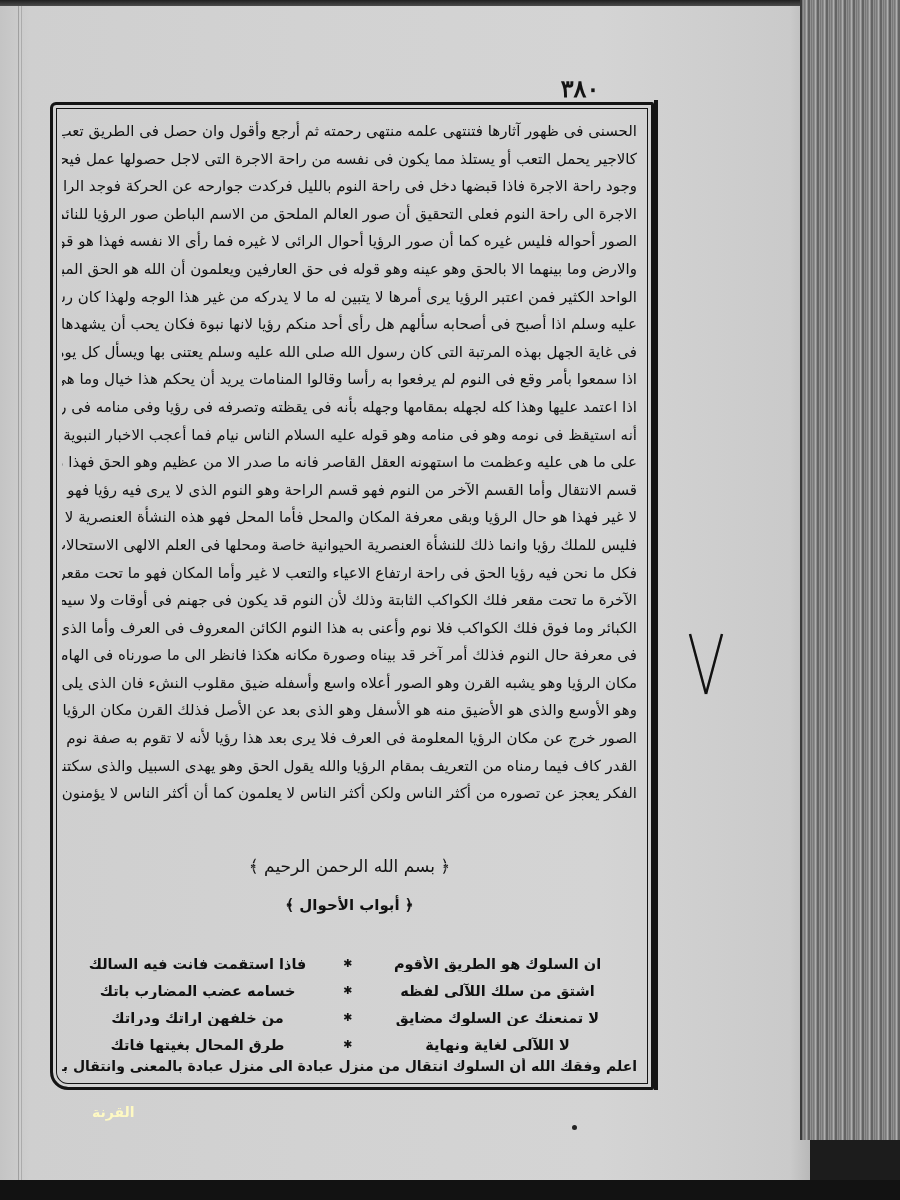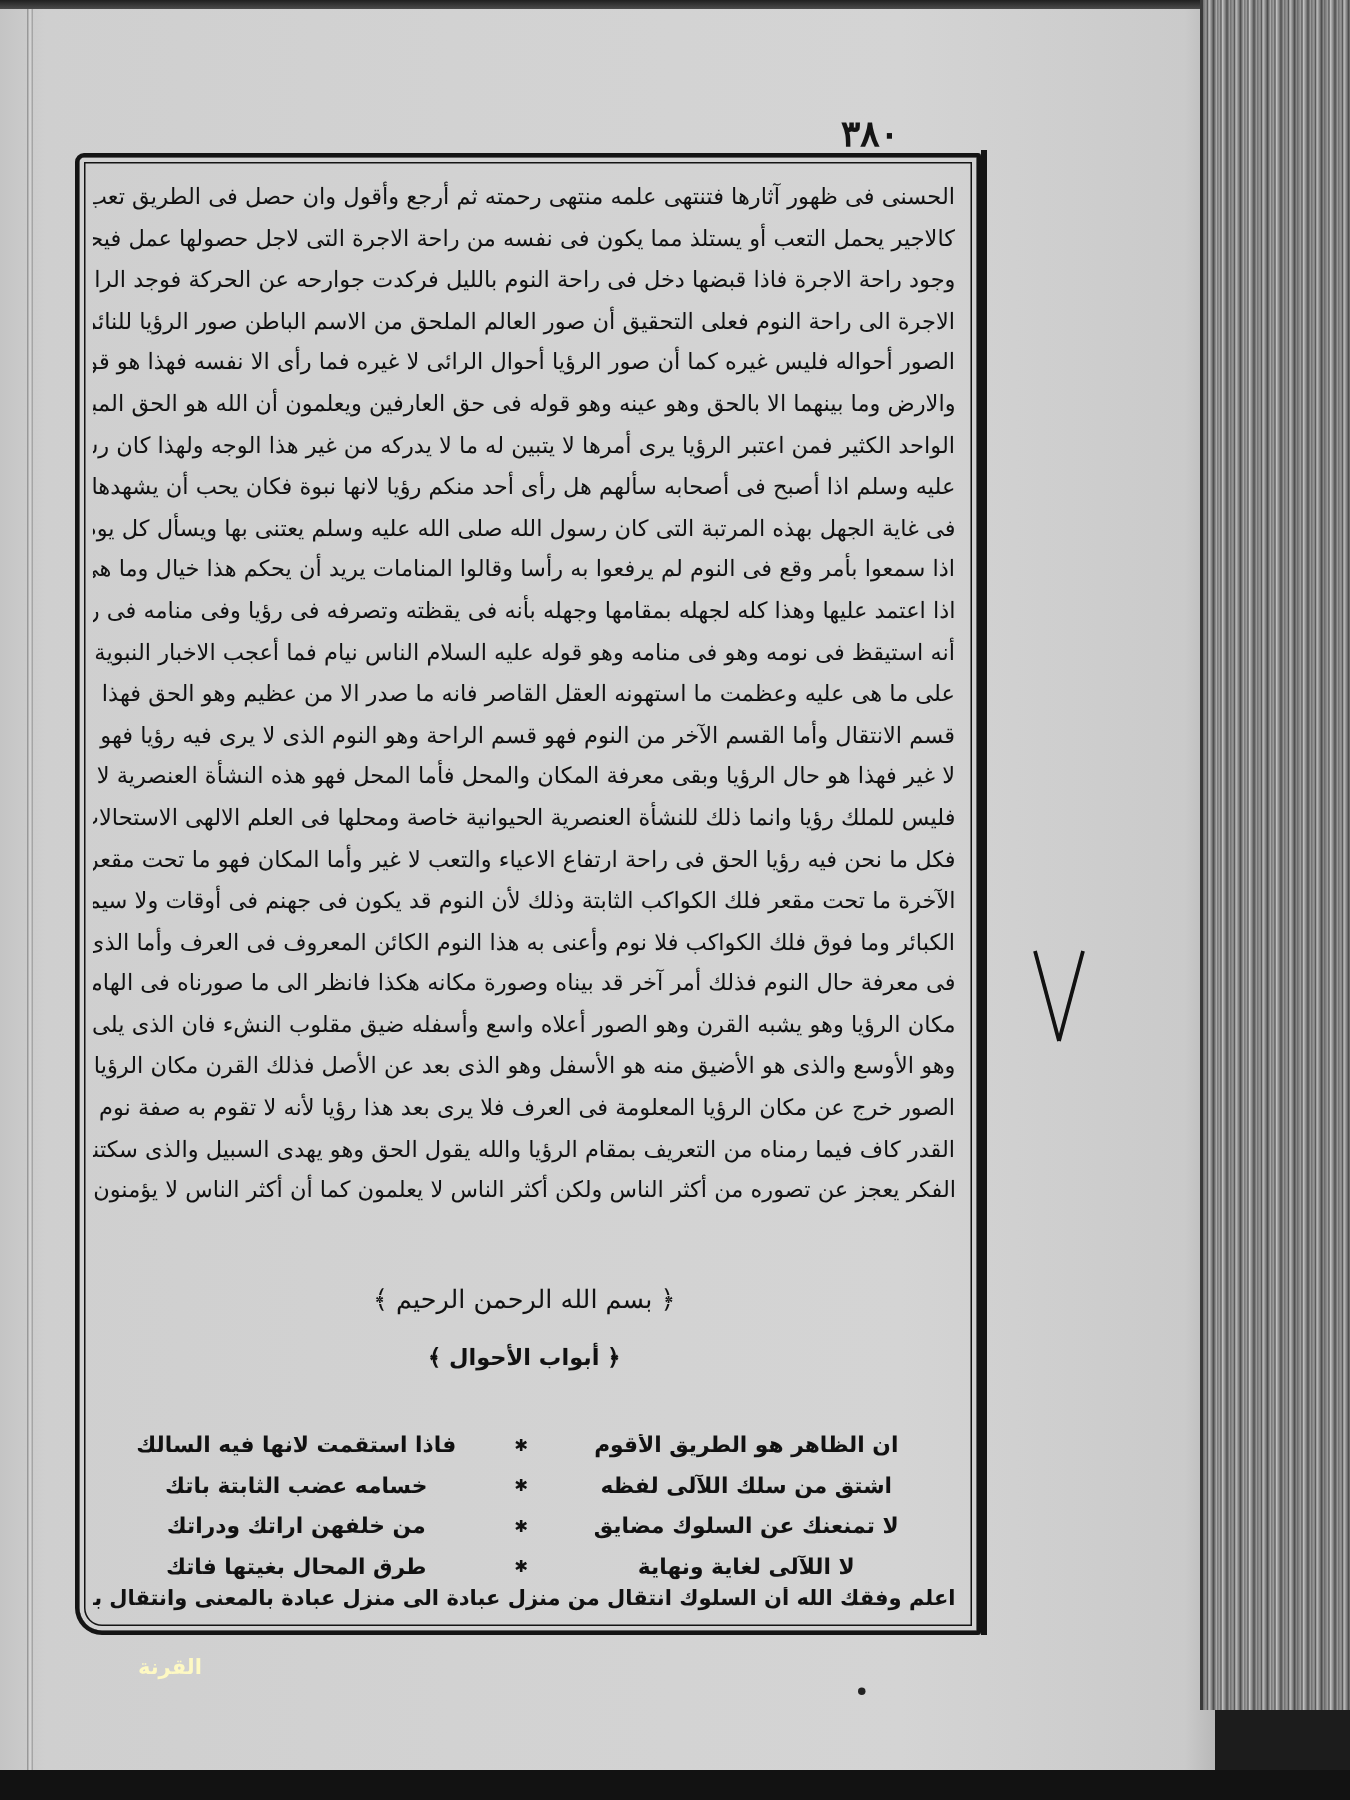--- a/index.html
+++ b/index.html
@@ -127,28 +127,28 @@
     <span class="line">الصور خرج عن مكان الرؤيا المعلومة فى العرف فلا يرى بعد هذا رؤيا لأنه لا تقوم به صفة نوم فهو فى راحة الأبد وهذا</span>
     <span class="line">القدر كاف فيما رمناه من التعريف بمقام الرؤيا والله يقول الحق وهو يهدى السبيل والذى سكتنا عنه عظيم لأن</span>
     <span class="line">الفكر يعجز عن تصوره من أكثر الناس ولكن أكثر الناس لا يعلمون كما أن أكثر الناس لا يؤمنون والى</span>
   </div>
 
   <div class="basmala">﴿ بسم الله الرحمن الرحيم ﴾</div>
   <div class="heading h1">﴿ أبواب الأحوال ﴾</div>
 
   <div class="verses">
     <div class="verse">
-      <span class="hemi">ان الظاهر هو الطريق الأقوم</span>
+      <span class="hemi">ان السلوك هو الطريق الأقوم</span>
       <span class="star">✱</span>
-      <span class="hemi">فاذا استقمت لانها فيه السالك</span>
+      <span class="hemi">فاذا استقمت فانت فيه السالك</span>
     </div>
     <div class="verse">
       <span class="hemi">اشتق من سلك اللآلى لفظه</span>
       <span class="star">✱</span>
-      <span class="hemi">خسامه عضب الثابتة باتك</span>
+      <span class="hemi">خسامه عضب المضارب باتك</span>
     </div>
     <div class="verse">
       <span class="hemi">لا تمنعنك عن السلوك مضايق</span>
       <span class="star">✱</span>
       <span class="hemi">من خلفهن اراتك ودراتك</span>
     </div>
     <div class="verse">
       <span class="hemi">لا اللآلى لغاية ونهاية</span>
       <span class="star">✱</span>
       <span class="hemi">طرق المحال بغيتها فاتك</span>

